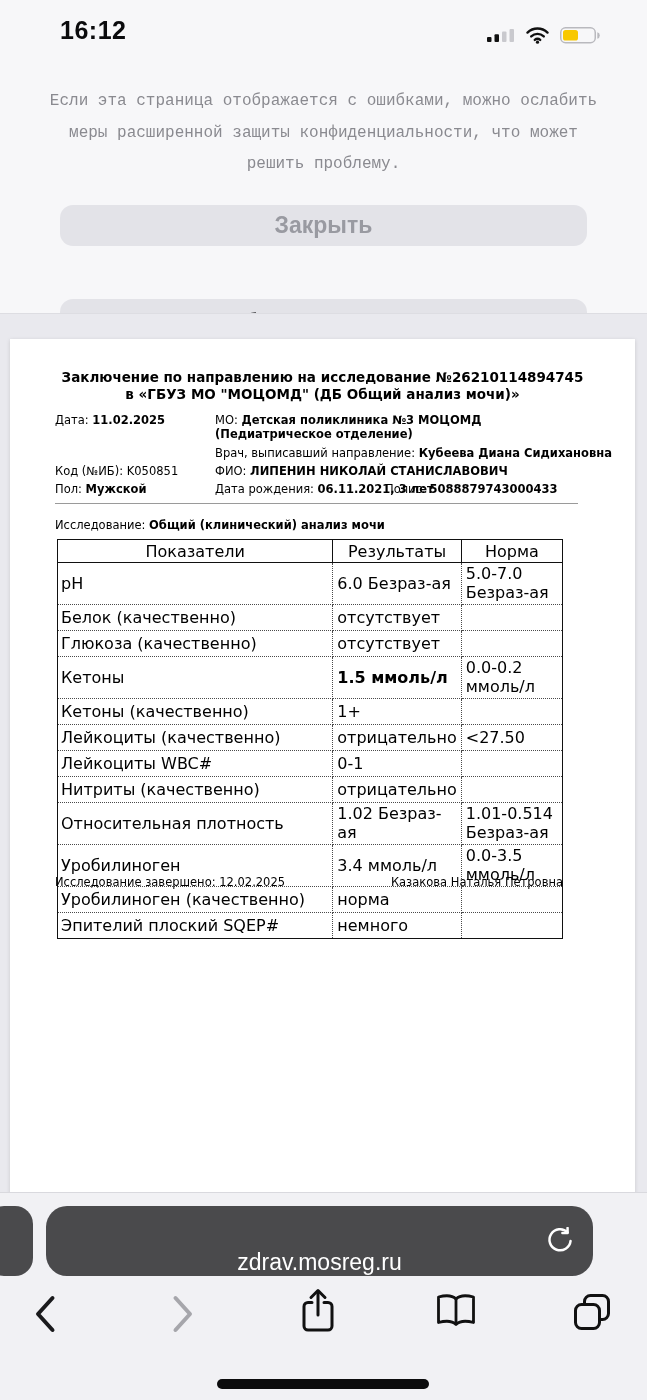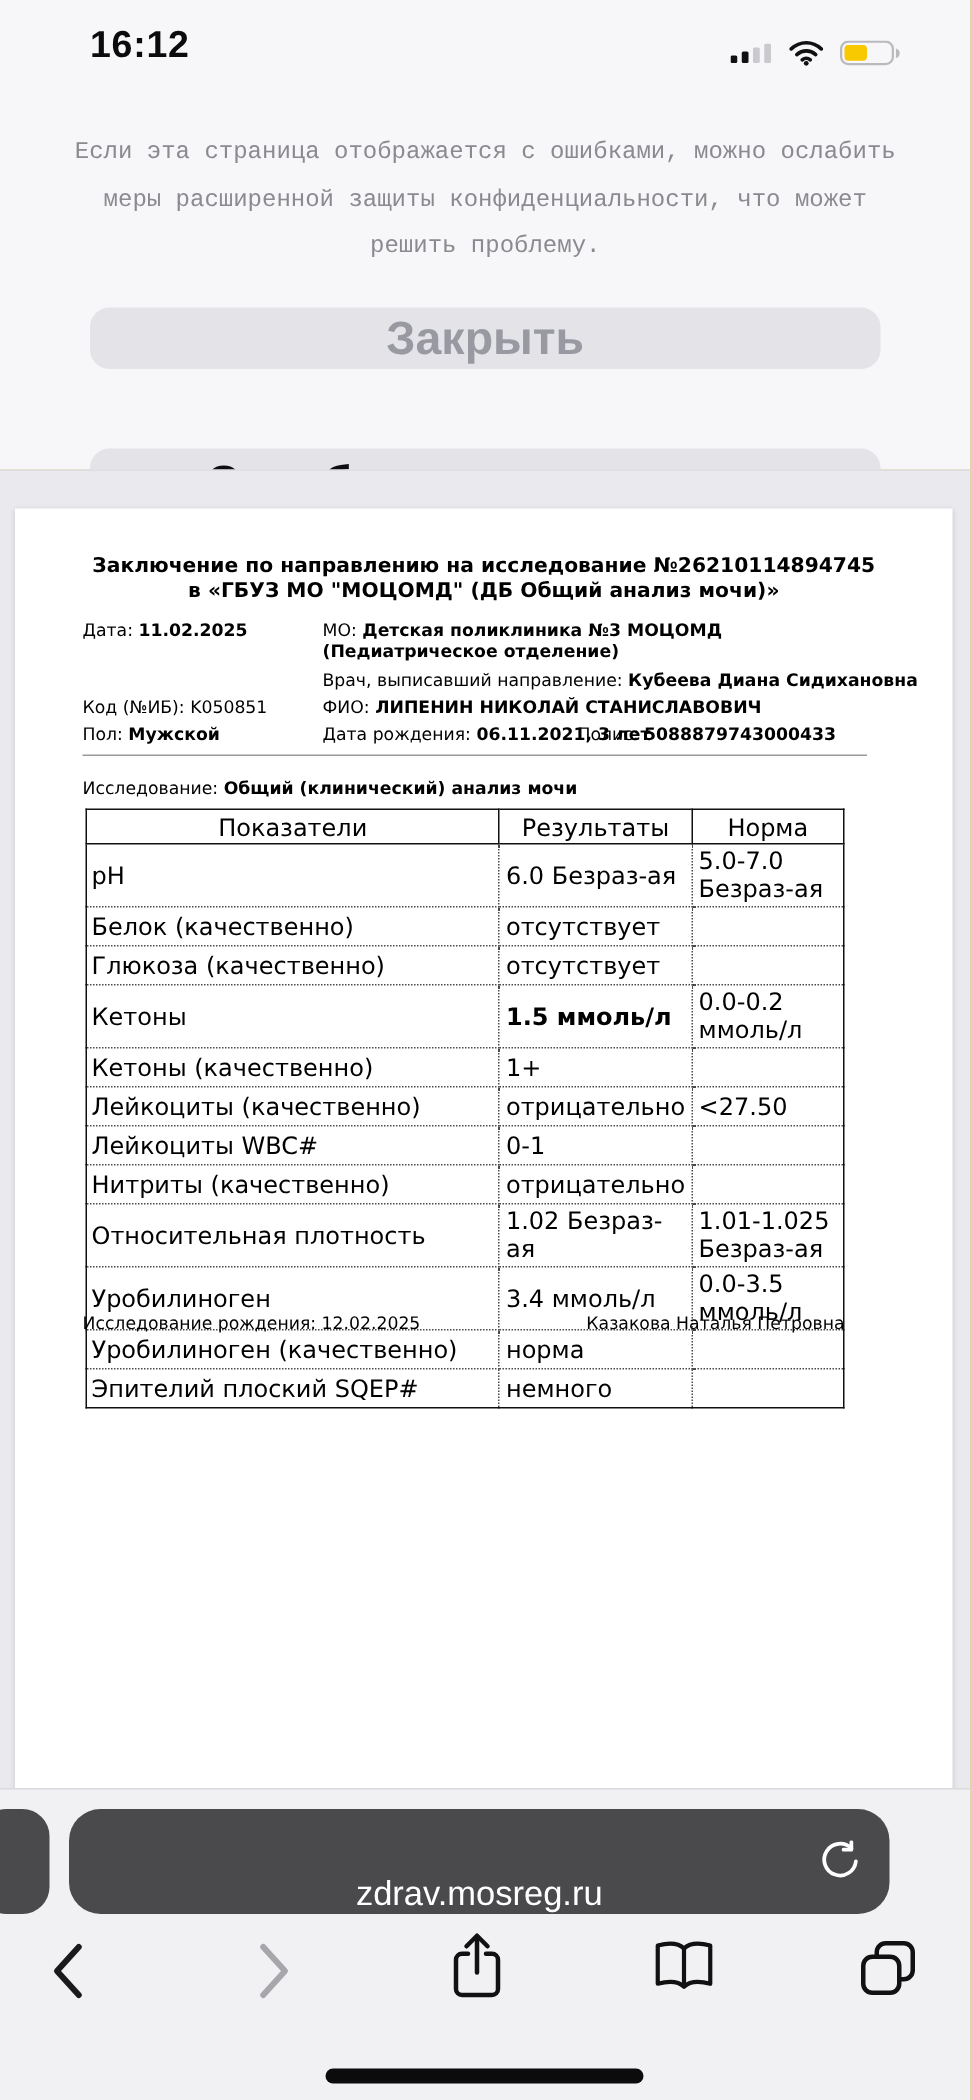--- a/index.html
+++ b/index.html
@@ -10,21 +10,21 @@
   .top-sheet{position:absolute;left:0;top:0;width:647px;height:313px;background:#f7f7f9;}
   .time{position:absolute;left:60px;top:16px;font-size:25px;font-weight:700;color:#0b0b0d;letter-spacing:.5px;}
   .sb-icon{position:absolute;}
   .sb-cell{left:487px;top:29px;}
   .sb-wifi{left:526px;top:27px;}
   .sb-batt{left:560px;top:27px;}
   .warning{position:absolute;left:46px;top:86px;width:555px;text-align:center;
            font-size:16px;line-height:31.5px;font-weight:400;color:#8a8a90;font-family:Liberation Mono, monospace;}
   .sheet-btn{position:absolute;left:60px;width:527px;background:#e3e3e8;border:none;
              border-radius:13px;font-family:"Liberation Sans",sans-serif;
-             font-size:31px;font-weight:700;cursor:pointer;}
+             font-size:23px;font-weight:700;cursor:pointer;}
   .btn-close{top:205px;height:41px;color:#999aa1;}
   .btn-weaken{top:257px;height:46px;color:#0e0e10;margin-top:42px;}
 
   
   .doc-area{position:absolute;left:0;top:313px;width:647px;height:879px;
             background:#e9e9ee;border-top:1px solid #dddde2;}
   .page{position:absolute;left:10px;top:9px;width:625px;height:868px;background:#ffffff;
         box-shadow:0 1px 4px rgba(0,0,0,.14);font-family:"DejaVu Sans",sans-serif;
         font-size:11.5px;color:#000;margin-top:16px;}
   .doc-title{position:absolute;left:20px;top:30px;width:585px;text-align:center;
@@ -203,42 +203,42 @@
               <td class="c-norm"></td>
             </tr>
             <tr>
               <td class="c-name">Нитриты (качественно)</td>
               <td class="c-result">отрицательно</td>
               <td class="c-norm"></td>
             </tr>
             <tr>
               <td class="c-name">Относительная плотность</td>
               <td class="c-result">1.02 Безраз-ая</td>
-              <td class="c-norm">1.01-1.025 Безраз-ая</td>
+              <td class="c-norm">1.01-0.514 Безраз-ая</td>
             </tr>
             <tr>
               <td class="c-name">Уробилиноген</td>
               <td class="c-result">3.4 ммоль/л</td>
               <td class="c-norm">0.0-3.5 ммоль/л</td>
             </tr>
             <tr>
               <td class="c-name">Уробилиноген (качественно)</td>
               <td class="c-result">норма</td>
               <td class="c-norm"></td>
             </tr>
             <tr>
               <td class="c-name">Эпителий плоский SQEP#</td>
               <td class="c-result">немного</td>
               <td class="c-norm"></td>
             </tr>
           </tbody>
       </table>
 
       <div class="inf i-completed">
-        <span>Исследование рождения:</span>
+        <span>Исследование завершено:</span>
         <span>12.02.2025</span>
       </div>
       <div class="i-signer">Казакова Наталья Петровна</div>
 
     </div>
   </div>
 
   <div class="toolbar">
     <div class="tab-peek"></div>
 

